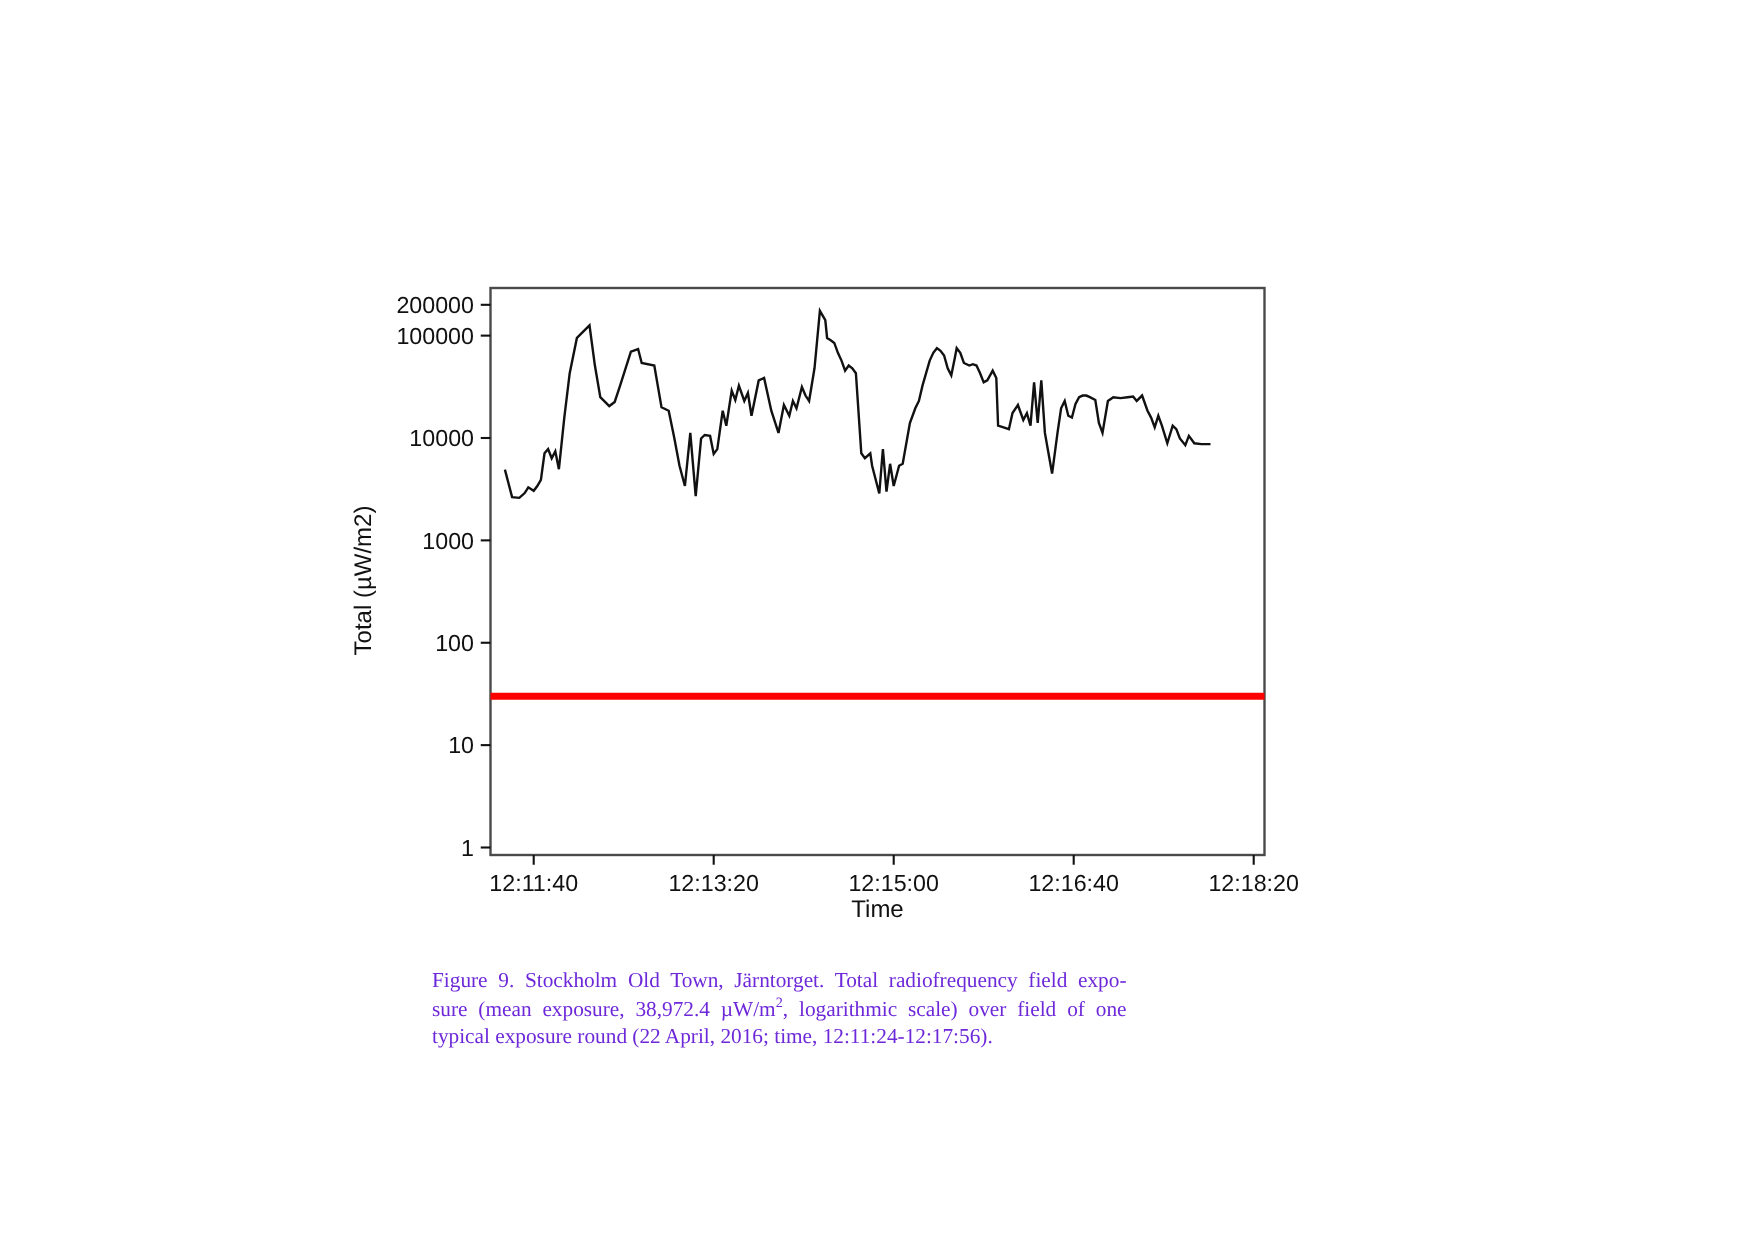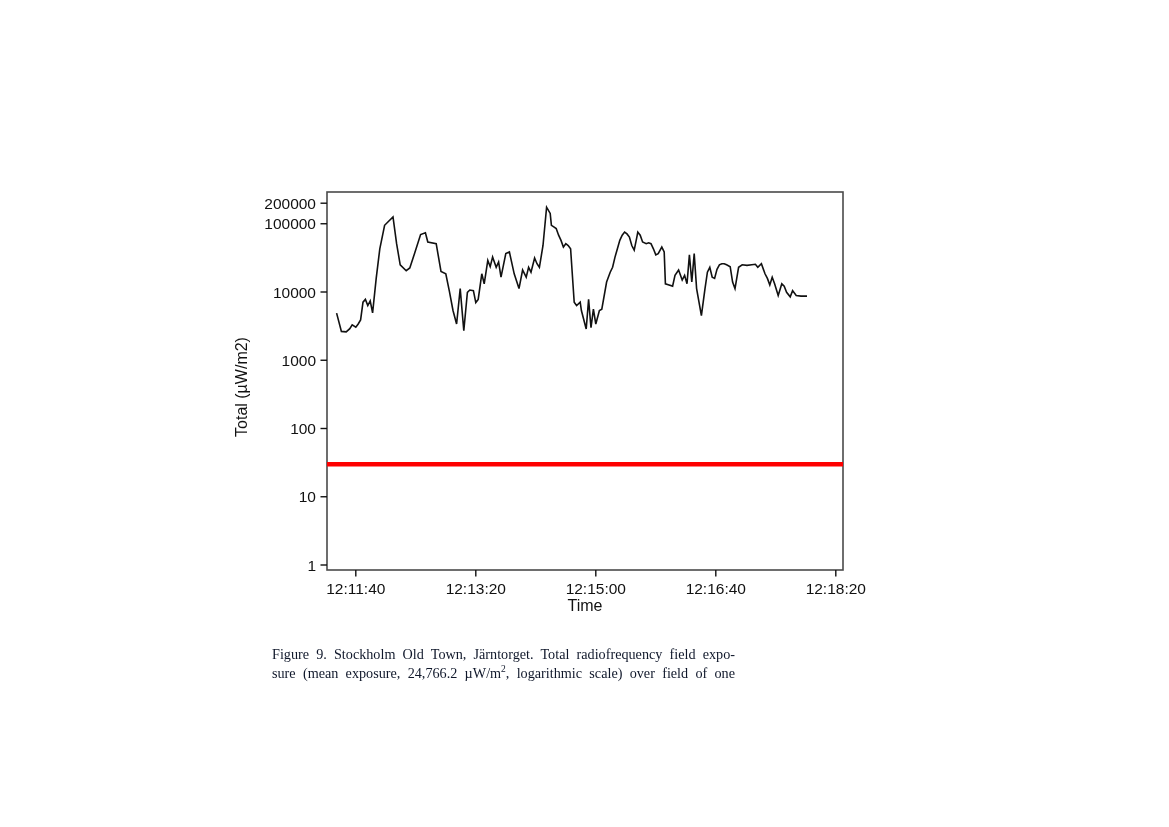--- a/index.html
+++ b/index.html
@@ -17,27 +17,27 @@
     font-size: 15.5px;
     fill: #111111;
   }
   .axis-title {
     font-family: "Liberation Sans", sans-serif;
     font-size: 16px;
     fill: #111111;
   }
   .caption {
     position: absolute;
-    left: 272px;
+    left: 288px;
     top: 645px;
     width: 463px;
     font-family: "Liberation Serif", serif;
     font-size: 14.2px;
     line-height: 18.6px;
-    color: #0f172a;
+    color: #6d28d9;
   }
   .cap-line { white-space: nowrap; }
   .cap-just { text-align: justify; text-align-last: justify; white-space: normal; }
   .cap-line sup, .sup {
     font-size: 9.5px;
     vertical-align: super;
     line-height: 0;
   }
 </style>
 </head>
@@ -84,16 +84,17 @@
     <polyline id="data-line" fill="none" stroke="#111111" stroke-width="1.6" stroke-linejoin="miter" stroke-linecap="butt" points="336.6,313.1 341.4,331.4 346.2,331.9 349.8,328.7 352.2,324.9 355.8,327.2 358.2,324.0 360.6,319.9 363.0,302.2 365.4,299.4 367.8,305.5 370.2,300.9 372.6,312.8 376.2,278.4 379.8,248.8 384.6,225.3 393.0,216.9 396.6,243.7 400.2,264.8 406.2,270.7 409.8,268.0 413.4,257.1 420.6,234.5 425.4,232.7 427.8,242.0 436.2,243.7 441.0,271.5 445.8,273.8 449.4,291.4 453.0,310.5 456.6,324.0 460.2,288.6 463.8,330.8 467.4,292.3 469.8,290.0 473.4,290.6 475.8,302.6 478.2,299.4 481.8,273.8 484.2,283.8 487.8,260.4 490.2,266.7 492.6,257.1 496.2,267.3 498.6,262.0 501.0,277.2 505.8,253.6 509.4,252.0 514.2,273.8 519.0,288.6 522.6,270.0 526.2,277.2 528.6,267.3 531.0,272.2 534.6,258.0 537.0,263.7 539.4,267.3 543.0,245.5 546.6,207.2 550.2,213.4 551.4,225.3 553.8,226.9 556.2,228.6 558.6,235.2 561.0,240.4 563.4,247.1 565.8,243.7 568.2,245.5 570.6,248.8 574.2,302.2 576.6,305.5 580.2,302.2 581.4,310.5 586.2,329.0 588.6,299.4 591.0,327.7 593.4,309.2 595.8,324.0 599.4,310.5 601.8,309.2 606.6,282.0 610.2,272.2 612.6,267.3 615.0,257.1 617.4,248.8 619.8,240.4 622.2,235.2 624.6,232.1 627.0,233.9 629.4,237.0 631.8,245.5 634.2,250.2 636.6,238.4 637.8,232.1 640.2,235.2 642.6,242.0 646.2,243.7 648.6,242.8 651.0,243.7 653.4,248.8 655.8,254.9 658.2,253.6 661.8,247.1 664.2,252.0 665.4,283.8 669.0,284.9 672.6,286.1 675.0,275.4 678.6,270.0 682.2,280.0 684.6,275.4 687.0,283.8 689.4,254.9 691.8,282.0 694.2,253.6 696.6,288.6 699.0,302.2 701.4,315.7 705.0,288.6 707.4,272.2 709.8,267.3 712.2,277.2 714.6,278.4 717.0,269.3 719.4,264.8 721.8,263.7 724.2,263.7 726.6,264.8 730.2,266.7 732.6,282.0 735.0,288.6 738.6,267.3 742.2,264.8 747.0,265.4 751.8,264.8 755.4,264.3 757.8,267.3 761.4,263.7 765.0,273.8 767.4,278.4 769.8,284.9 772.2,277.2 774.6,283.8 778.2,295.5 781.8,283.8 784.2,286.1 786.6,292.3 790.2,296.8 792.6,290.6 796.2,295.5 801.0,296.1 807.0,296.1"></polyline>
 
     <rect x="866" y="575" width="303" height="28" fill="#ffffff"></rect>
 
     <text class="axis-title" x="585" y="611" text-anchor="middle">Time</text>
     <text class="axis-title" text-anchor="middle" transform="rotate(-90 247 387)" x="247" y="387">Total (µW/m2)</text>
   </svg>
 
   <div class="caption">
     <div class="cap-line cap-just">Figure 9. Stockholm Old Town, Järntorget. Total radiofrequency field expo-</div>
-    <div class="cap-line cap-just"><span>sure (mean exposure, 24,766.2 µW/m</span><span class="sup">2</span><span>, logarithmic scale) over field of one</span></div>
+    <div class="cap-line cap-just"><span>sure (mean exposure, 38,972.4 µW/m</span><span class="sup">2</span><span>, logarithmic scale) over field of one</span></div>
+    <div class="cap-line">typical exposure round (22 April, 2016; time, 12:11:24-12:17:56).</div>
   </div>
 
 </div>
 
 </body></html>

